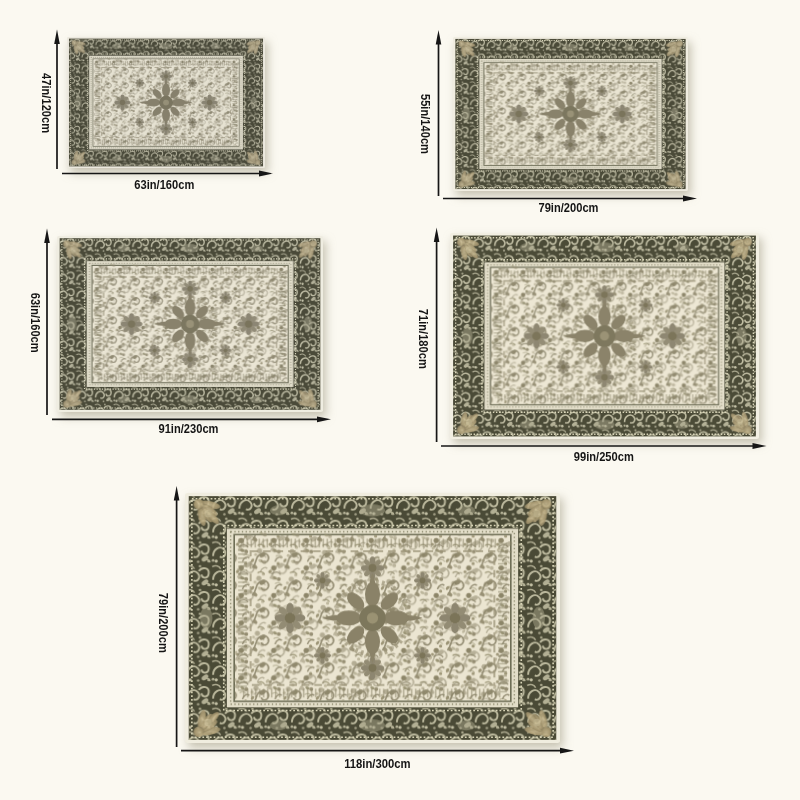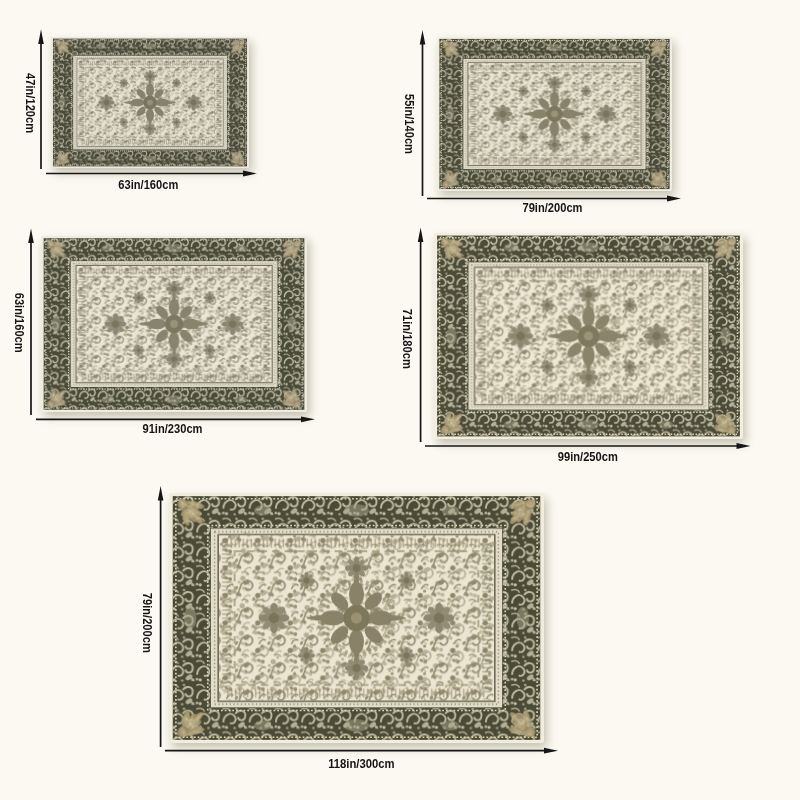--- a/index.html
+++ b/index.html
@@ -1,16 +1,16 @@
 <!DOCTYPE html>
 <html><head>
 <meta charset="utf-8">
 <style>
 html,body{margin:0;padding:0;width:800px;height:800px;background:#fbf9f1;overflow:hidden;font-family:"Liberation Sans",sans-serif;}
-#stage{position:relative;width:704px;height:800px;}
+#stage{position:relative;width:704px;height:800px;margin-left:16px;}
 .rug{position:absolute;filter:blur(.35px) drop-shadow(3px 5px 5px rgba(148,141,116,.5));}
 #overlay{position:absolute;left:0;top:0;}
 </style>
 </head>
 <body>
 <div id="stage">
 
 <svg width="0" height="0" style="position:absolute">
 <defs>
 <pattern id="bscroll" patternUnits="userSpaceOnUse" width="21" height="19">

